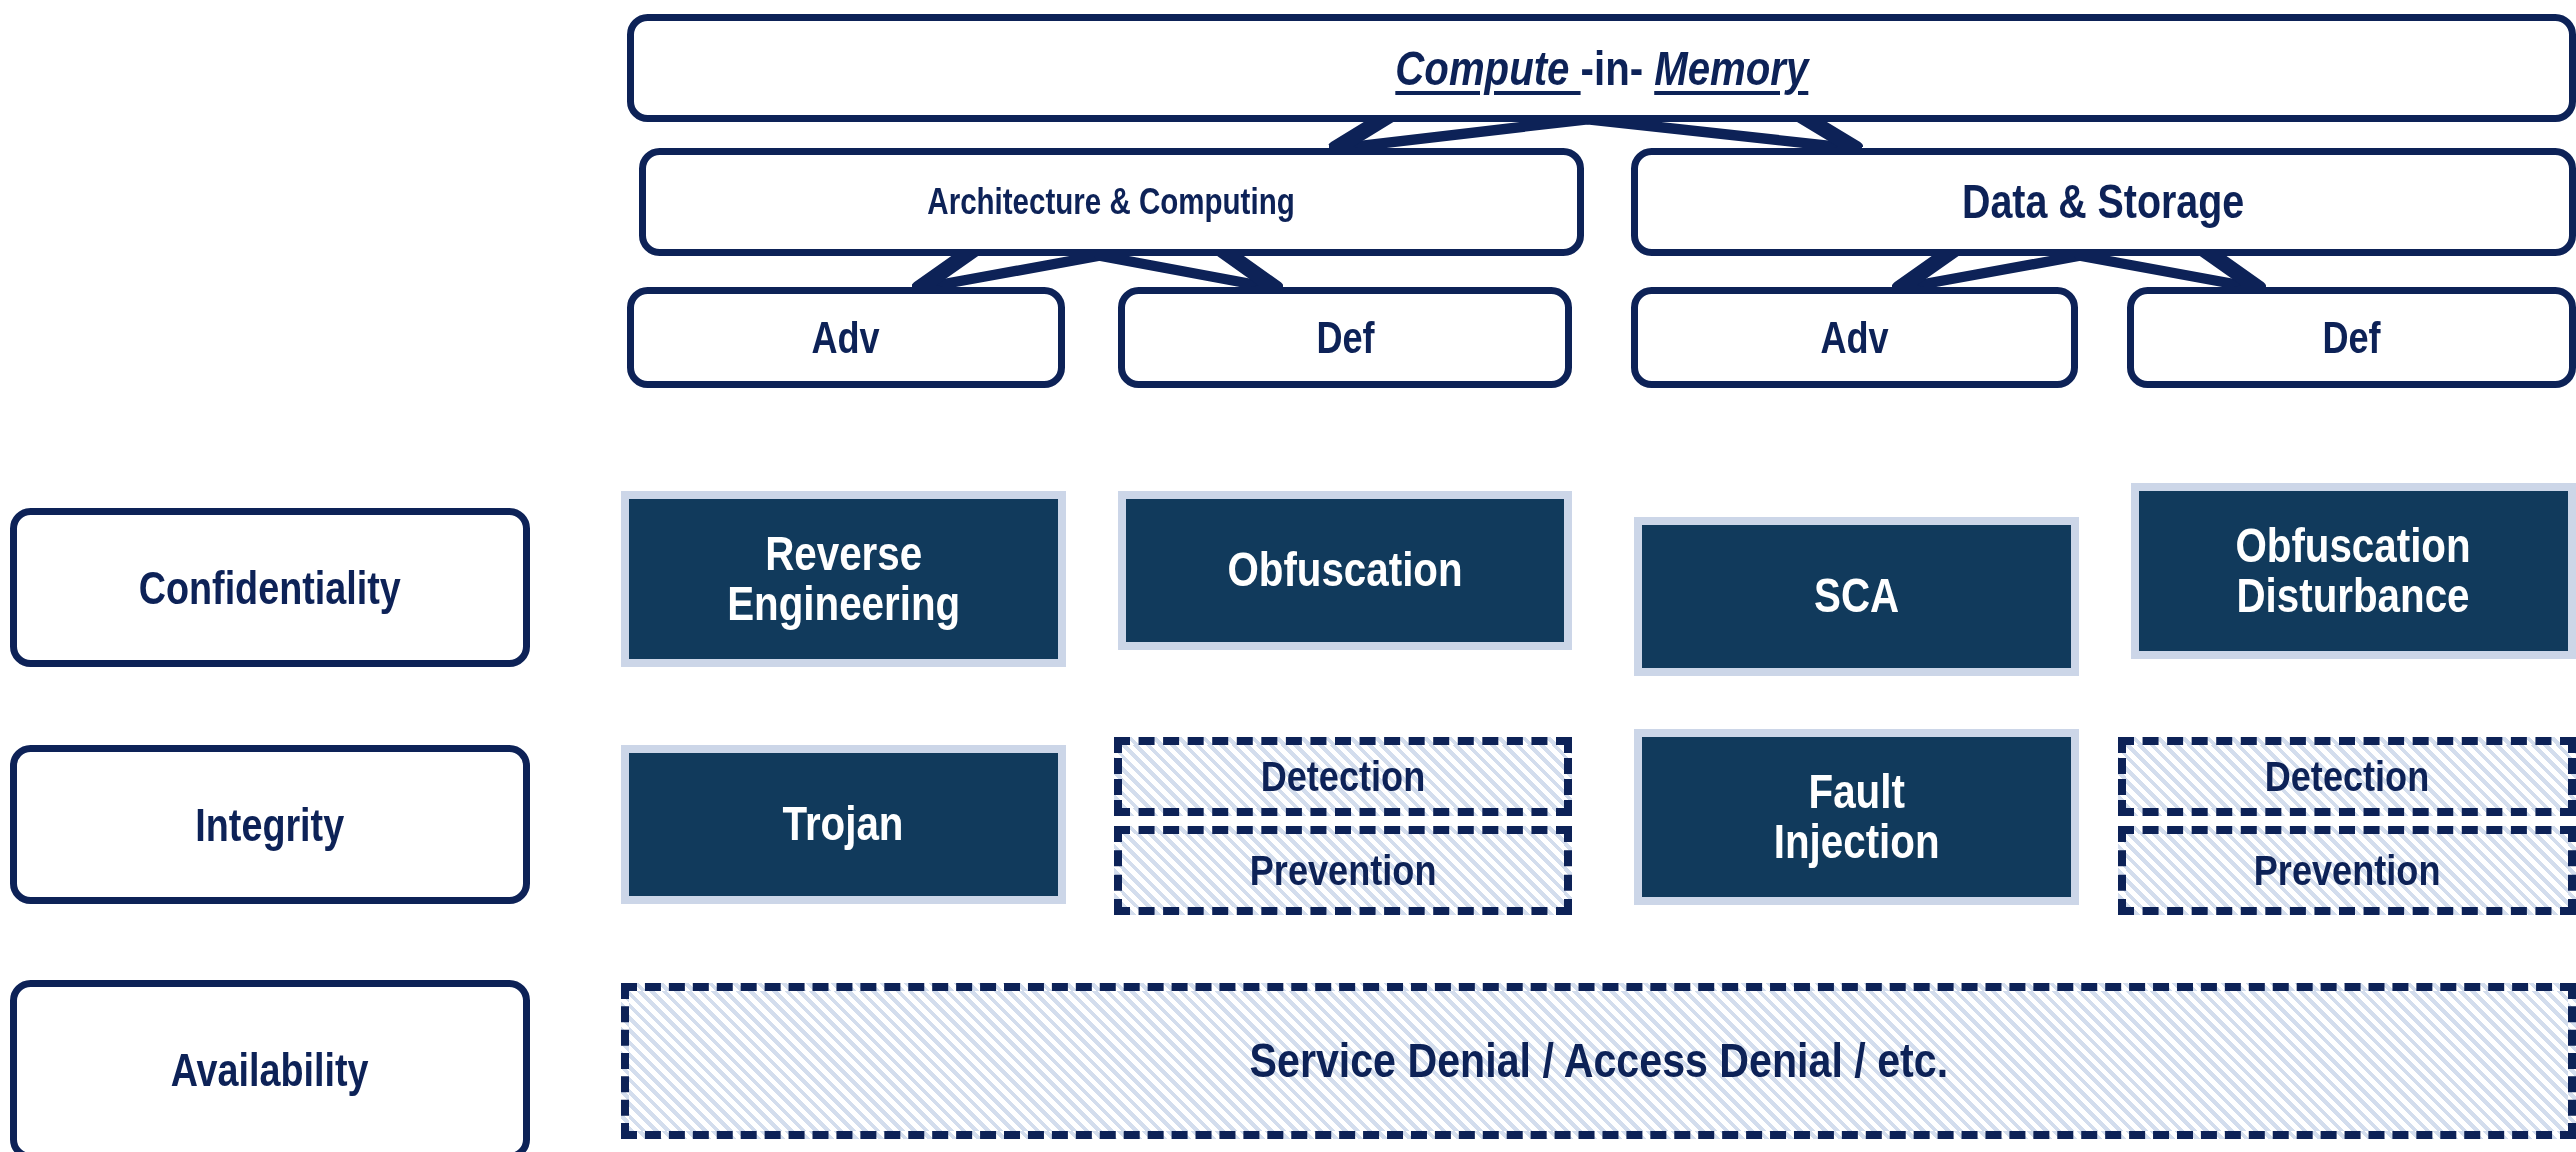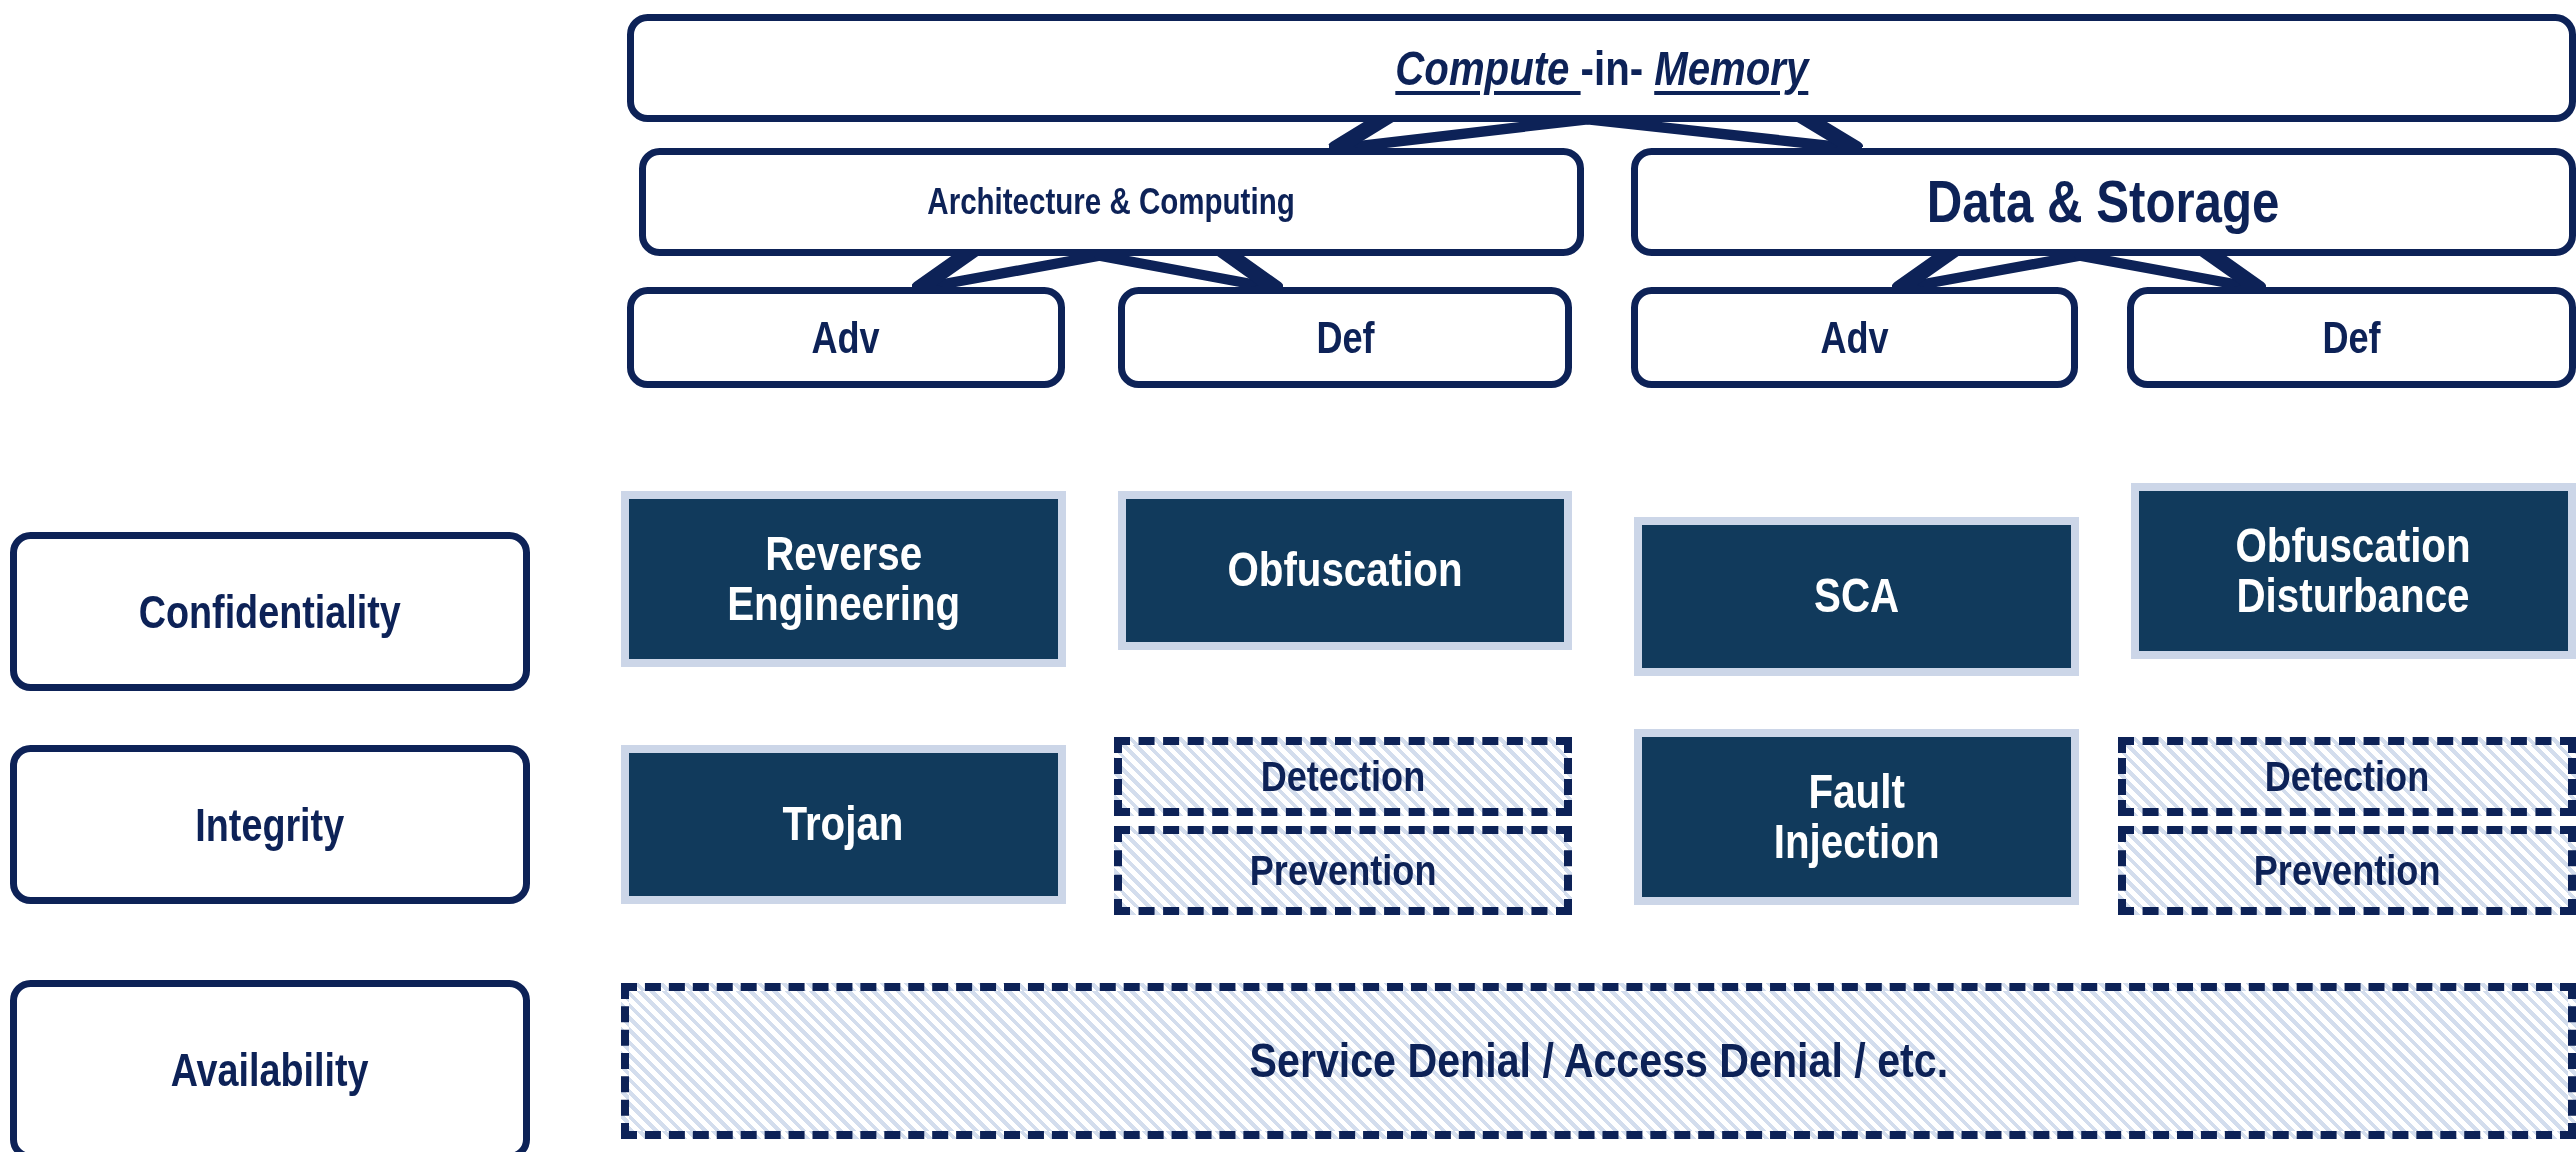--- a/index.html
+++ b/index.html
@@ -91,38 +91,38 @@
     </g>
   </svg>
 
   <div class="obox ttl" style="left:627px;top:14px;width:1949px;height:108px;">
     <span class="t"><span class="em">Compute </span><span class="mid">-in- </span><span class="em">Memory</span></span>
   </div>
 
   <div class="obox" style="left:627px;top:148px;width:945px;height:108px;font-size:36px;margin-left:12px;">
     <span class="t">Architecture &amp; Computing</span>
   </div>
-  <div class="obox" style="left:1631px;top:148px;width:945px;height:108px;font-size:60px;">
+  <div class="obox" style="left:1631px;top:148px;width:945px;height:108px;font-size:48px;">
     <span class="t">Data &amp; Storage</span>
   </div>
 
   <div class="obox" style="left:627px;top:287px;width:438px;height:101px;font-size:44px;">
     <span class="t">Adv</span>
   </div>
   <div class="obox" style="left:1118px;top:287px;width:454px;height:101px;font-size:44px;">
     <span class="t">Def</span>
   </div>
   <div class="obox" style="left:1631px;top:287px;width:447px;height:101px;font-size:44px;">
     <span class="t">Adv</span>
   </div>
   <div class="obox" style="left:2127px;top:287px;width:449px;height:101px;font-size:44px;">
     <span class="t">Def</span>
   </div>
 
-  <div class="obox" style="left:9.5px;top:508px;width:520px;height:159px;font-size:46px;margin-top:24px;">
+  <div class="obox" style="left:9.5px;top:508px;width:520px;height:159px;font-size:46px;">
     <span class="t">Confidentiality</span>
   </div>
 
   <div class="fbox" style="left:621px;top:491px;width:445px;height:176px;font-size:48px;">
     <span class="t"><span>Reverse</span><br><span>Engineering</span></span>
   </div>
 
   <div class="fbox" style="left:1118px;top:491px;width:454px;height:159px;font-size:48px;">
     <span class="t">Obfuscation</span>
   </div>

